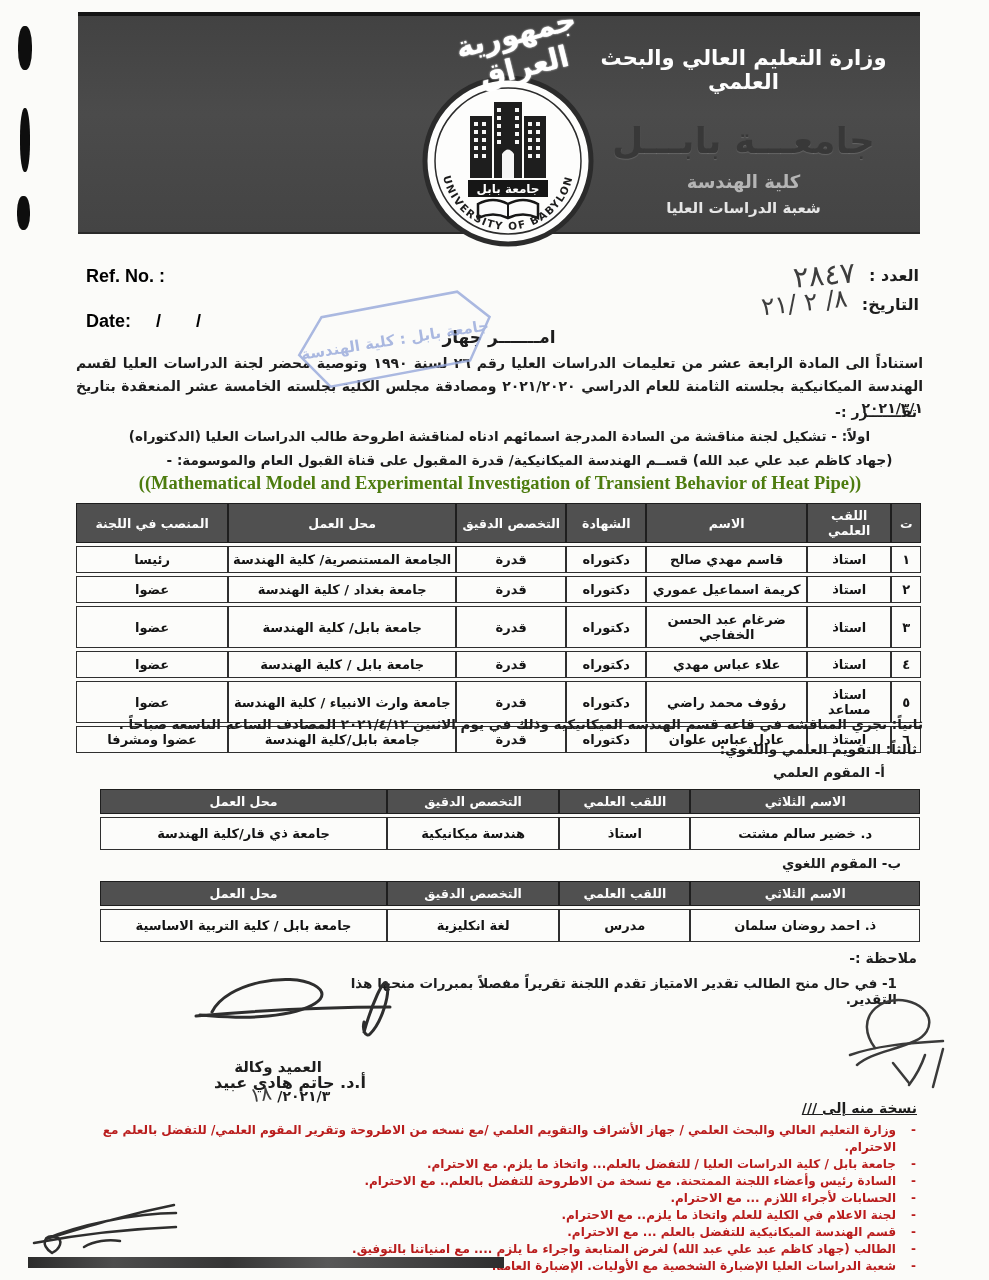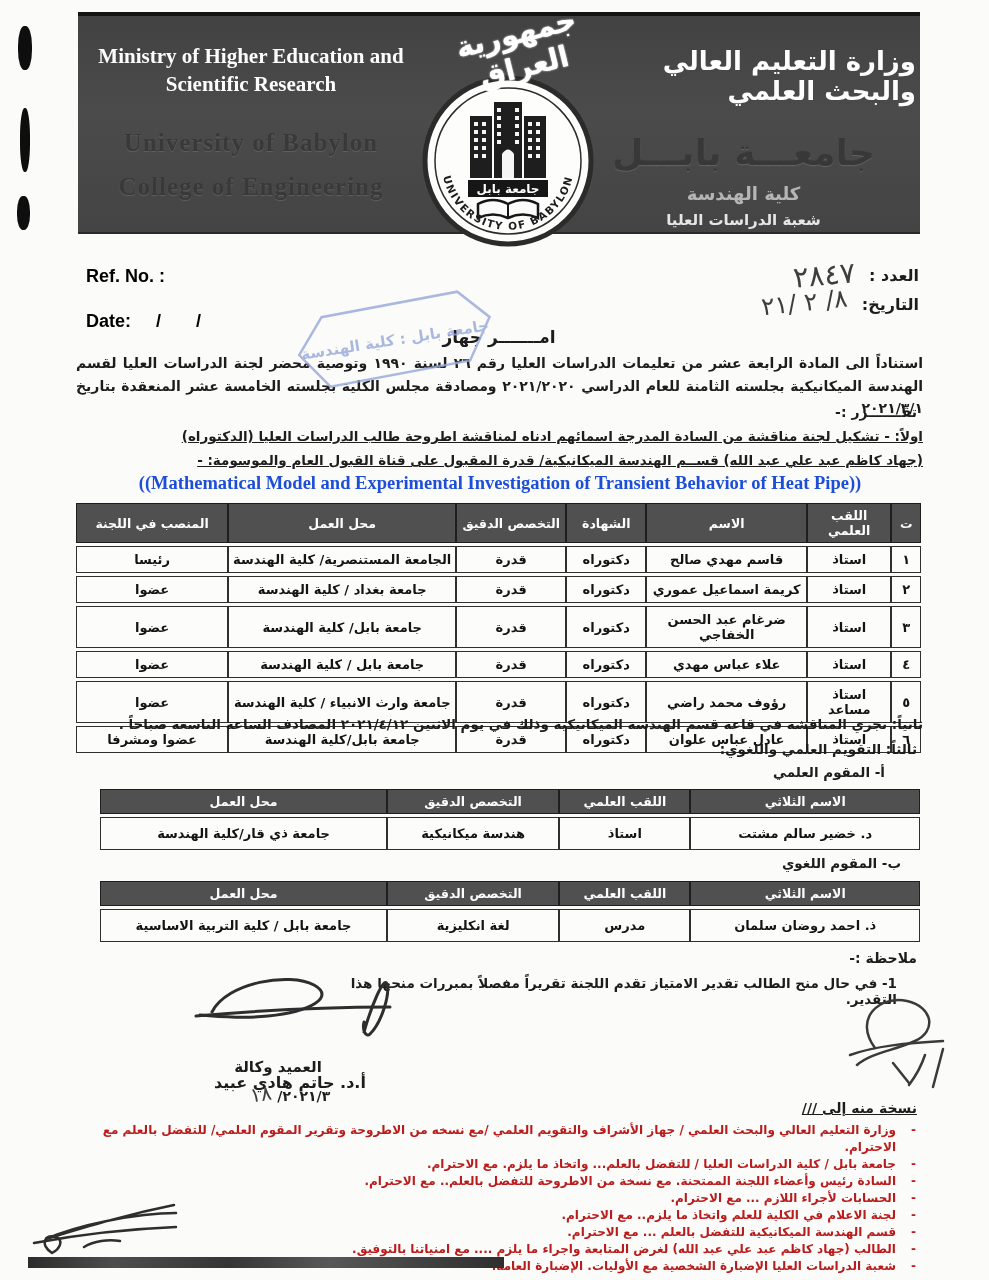--- a/index.html
+++ b/index.html
@@ -18,21 +18,21 @@
                  background:linear-gradient(180deg,#424242 0%,#4b4b4b 45%,#444 100%);
                  border-top:4px solid #141414; border-bottom:2px solid #2a2a2a; }
   .hdr-left  { position:absolute; left:8px;  top:26px; width:330px; text-align:center; }
   .hdr-right { position:absolute; right:4px; top:30px; width:345px; text-align:center; direction:rtl; }
   .ministry-en { font-family:"Liberation Serif", serif; font-weight:bold; font-size:21px;
                  line-height:1.35; color:#fdfdfd; }
   .univ-en, .college-en { font-family:"Liberation Serif", serif; font-weight:bold; font-size:25px;
                  color:#393939; text-shadow:0 1px 1px rgba(255,255,255,.14); letter-spacing:1px; }
   .univ-en { margin-top:30px; }
   .college-en { margin-top:16px; }
-  .ministry-ar { font-size:26px; font-weight:bold; color:#fdfdfd;text-align:right; }
+  .ministry-ar { font-size:21px; font-weight:bold; color:#fdfdfd; }
   .univ-ar { margin-top:26px; font-size:36px; font-weight:bold; color:#383838;
              text-shadow:0 1px 1px rgba(255,255,255,.15); }
   .college-ar { margin-top:10px; font-size:18px; font-weight:bold; color:#c9c9c9; opacity:.85; }
   .division-ar { margin-top:7px; font-size:15px; font-weight:bold; color:#e6e6e6; }
 
   .calligraphy { position:absolute; left:430px; top:16px; width:180px; z-index:3;
                  color:#fff; font-size:29px; font-weight:bold; text-align:center;
                  transform:rotate(-14deg); text-shadow:0 0 2px #fff; }
   .logo { position:absolute; left:420px; top:68px; width:176px; height:186px; z-index:2; }
 
@@ -51,25 +51,25 @@
   .stamp { position:absolute; left:286px; top:294px; width:218px; height:92px;
            transform:rotate(-9deg); opacity:.8; z-index:4; }
 
   
   .ar { direction:rtl; font-weight:700; color:#1d1d1d; }
   .doc-title { position:absolute; left:78px; top:327px; width:842px; text-align:center;
                font-size:17px; font-weight:bold; direction:rtl; }
   .intro  { position:absolute; left:76px; top:352px; width:847px; direction:rtl;
             text-align:justify; font-size:14px; line-height:1.62; font-weight:700; }
   .decree { position:absolute; right:72px; top:404px; font-size:14px; }
-  .clause { position:absolute; left:76px; width:847px; text-align:right; font-size:13.5px;text-decoration:underline; }
+  .clause { position:absolute; left:76px; width:847px; text-align:center; font-size:13.5px; }
   .clause1a { top:428px; }
   .clause1b { top:452px; padding-left:60px; }
   .thesis { position:absolute; left:60px; top:473px; width:880px; text-align:center;
-            font-family:"Liberation Serif", serif; font-size:18.5px; font-weight:600; color:#1d4ed8; }
+            font-family:"Liberation Serif", serif; font-size:18.5px; font-weight:600; color:#4d7c0f; }
 
   
   table { border-collapse:separate; border-spacing:0 3px; direction:rtl;
           font-weight:700; color:#141414; }
   th { background:#505050; color:#fdfdfd; font-size:12.5px; font-weight:700;
        border:1px solid #1e1e1e; padding:4px 2px; }
   td { border:1px solid #2f2f2f; font-size:13px; padding:5px 3px; text-align:center;
        background:#fcfcfa; }
   .committee { position:absolute; left:76px; top:500px; width:845px; }
   .eval-table { position:absolute; left:100px; width:820px; }
@@ -110,25 +110,20 @@
 </head>
 <body>
 
 <div class="page">
 
   <div class="edge-blob blob1"></div>
   <div class="edge-blob blob2"></div>
   <div class="edge-blob blob3"></div>
 
   <div class="header-band">
-    <div class="hdr-left">
-      <div class="ministry-en">Ministry of Higher Education and Scientific Research</div>
-      <div class="univ-en">University of Babylon</div>
-      <div class="college-en">College of Engineering</div>
-    </div>
     <div class="hdr-right">
       <div class="ministry-ar">وزارة التعليم العالي والبحث العلمي</div>
       <div class="univ-ar">جامعـــة بابـــل</div>
       <div class="college-ar">كلية الهندسة</div>
       <div class="division-ar">شعبة الدراسات العليا</div>
     </div>
   </div>
 
   <div class="calligraphy">جمهورية العراق</div>
 

